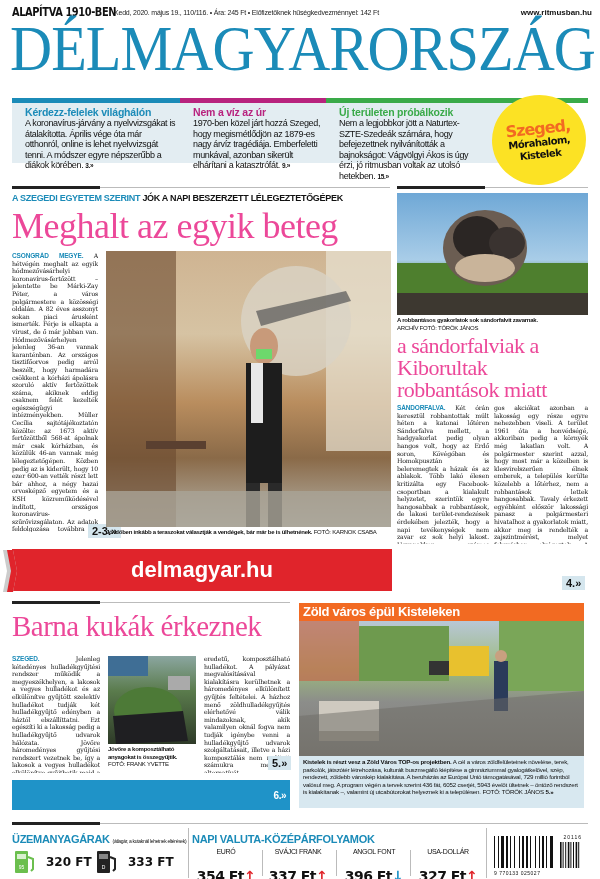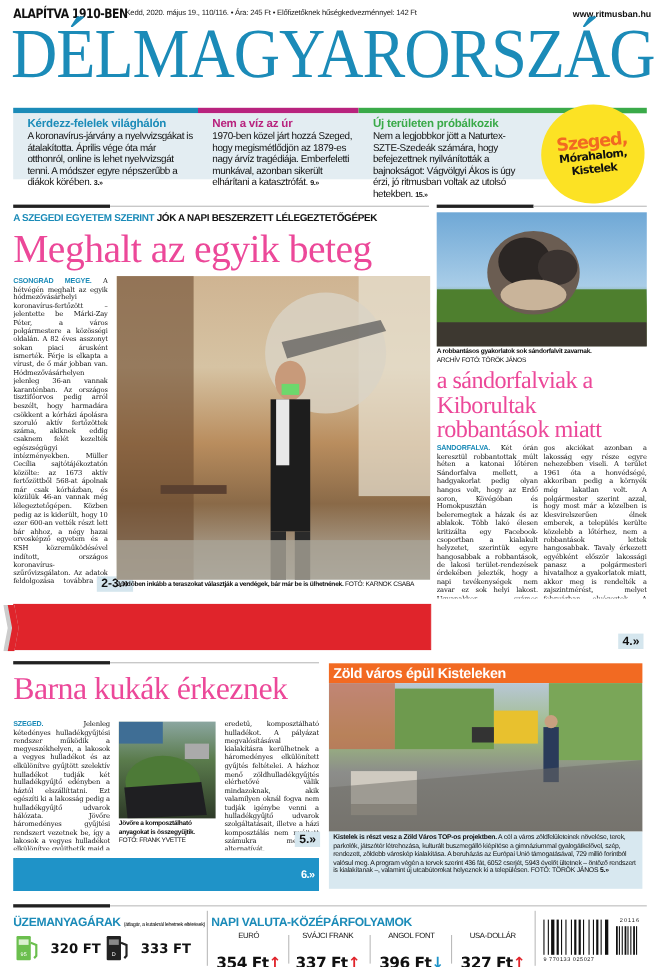--- a/index.html
+++ b/index.html
@@ -153,20 +153,21 @@
 </div>
 <div class="abs bodycol" style="left:494px;top:404px;width:94px;height:140px">gos akciókat azonban a lakosság egy része egyre nehezebben viseli. A terület 1961 óta a honvédségé, akkoriban pedig a környék még lakatlan volt. A polgármester szerint azzal, hogy most már a közelben is klesvirelszerűen élnek emberek, a település kerülte közelebb a lőtérhez, nem a robbantások lettek hangosabbak. Tavaly érkezett egyébként először lakossági panasz a polgármesteri hivatalhoz a gyakorlatok miatt, akkor meg is rendelték a zajszintmérést, melyet februárban elvégeztek. A vizsgálat mindent rendben talált. Bár az anyagok feltzoruak, hivatalos bejelentés nem érkezett az ügyben.</div>
 <div class="abs pgbox" style="left:562px;top:576px">4.»</div>
 
 <div class="abs banner">
   <div class="burl">
     <svg width="14" height="42" style="position:absolute;left:-10px;top:0">
         <path d="M0 0 L10 0 L14 21 L10 42 L0 42 L4 21 Z" fill="#ccc"></path>
         <path d="M4 0 L10 0 L14 21 L10 42 L4 42 L8 21 Z" fill="#e0242b"></path>
       </svg>
+    <span>delmagyar.hu</span>
   </div>
 </div>
 
 <div class="abs rule-thick" style="left:12px;top:601px;width:88px"></div>
 <div class="abs rule-thin" style="left:100px;top:602px;width:190px"></div>
 <div class="abs headline" style="left:12px;top:610px;font-size:29px;line-height:32px">Barna kukák érkeznek</div>
 
 <div class="abs bodycol" style="left:12px;top:655px;width:88px;height:118px">
   <span class="place">SZEGED.</span> <span>Jelenleg kétedényes hulladékgyűjtési rendszer működik a megyeszékhelyen, a lakosok a vegyes hulladékot és az elkülönítve gyűjtött szelektív hulladékot tudják két hulladékgyűjtő edényben a háztól elszállíttatni. Ezt egészíti ki a lakosság pedig a hulladékgyűjtő udvarok hálózata. Jövőre háromedényes gyűjtési rendszert vezetnek be, így a lakosok a vegyes hulladékot elkülönítve gyűjthetik majd a vegyes szelektív és zöldhulladékot.</span>
 </div>

